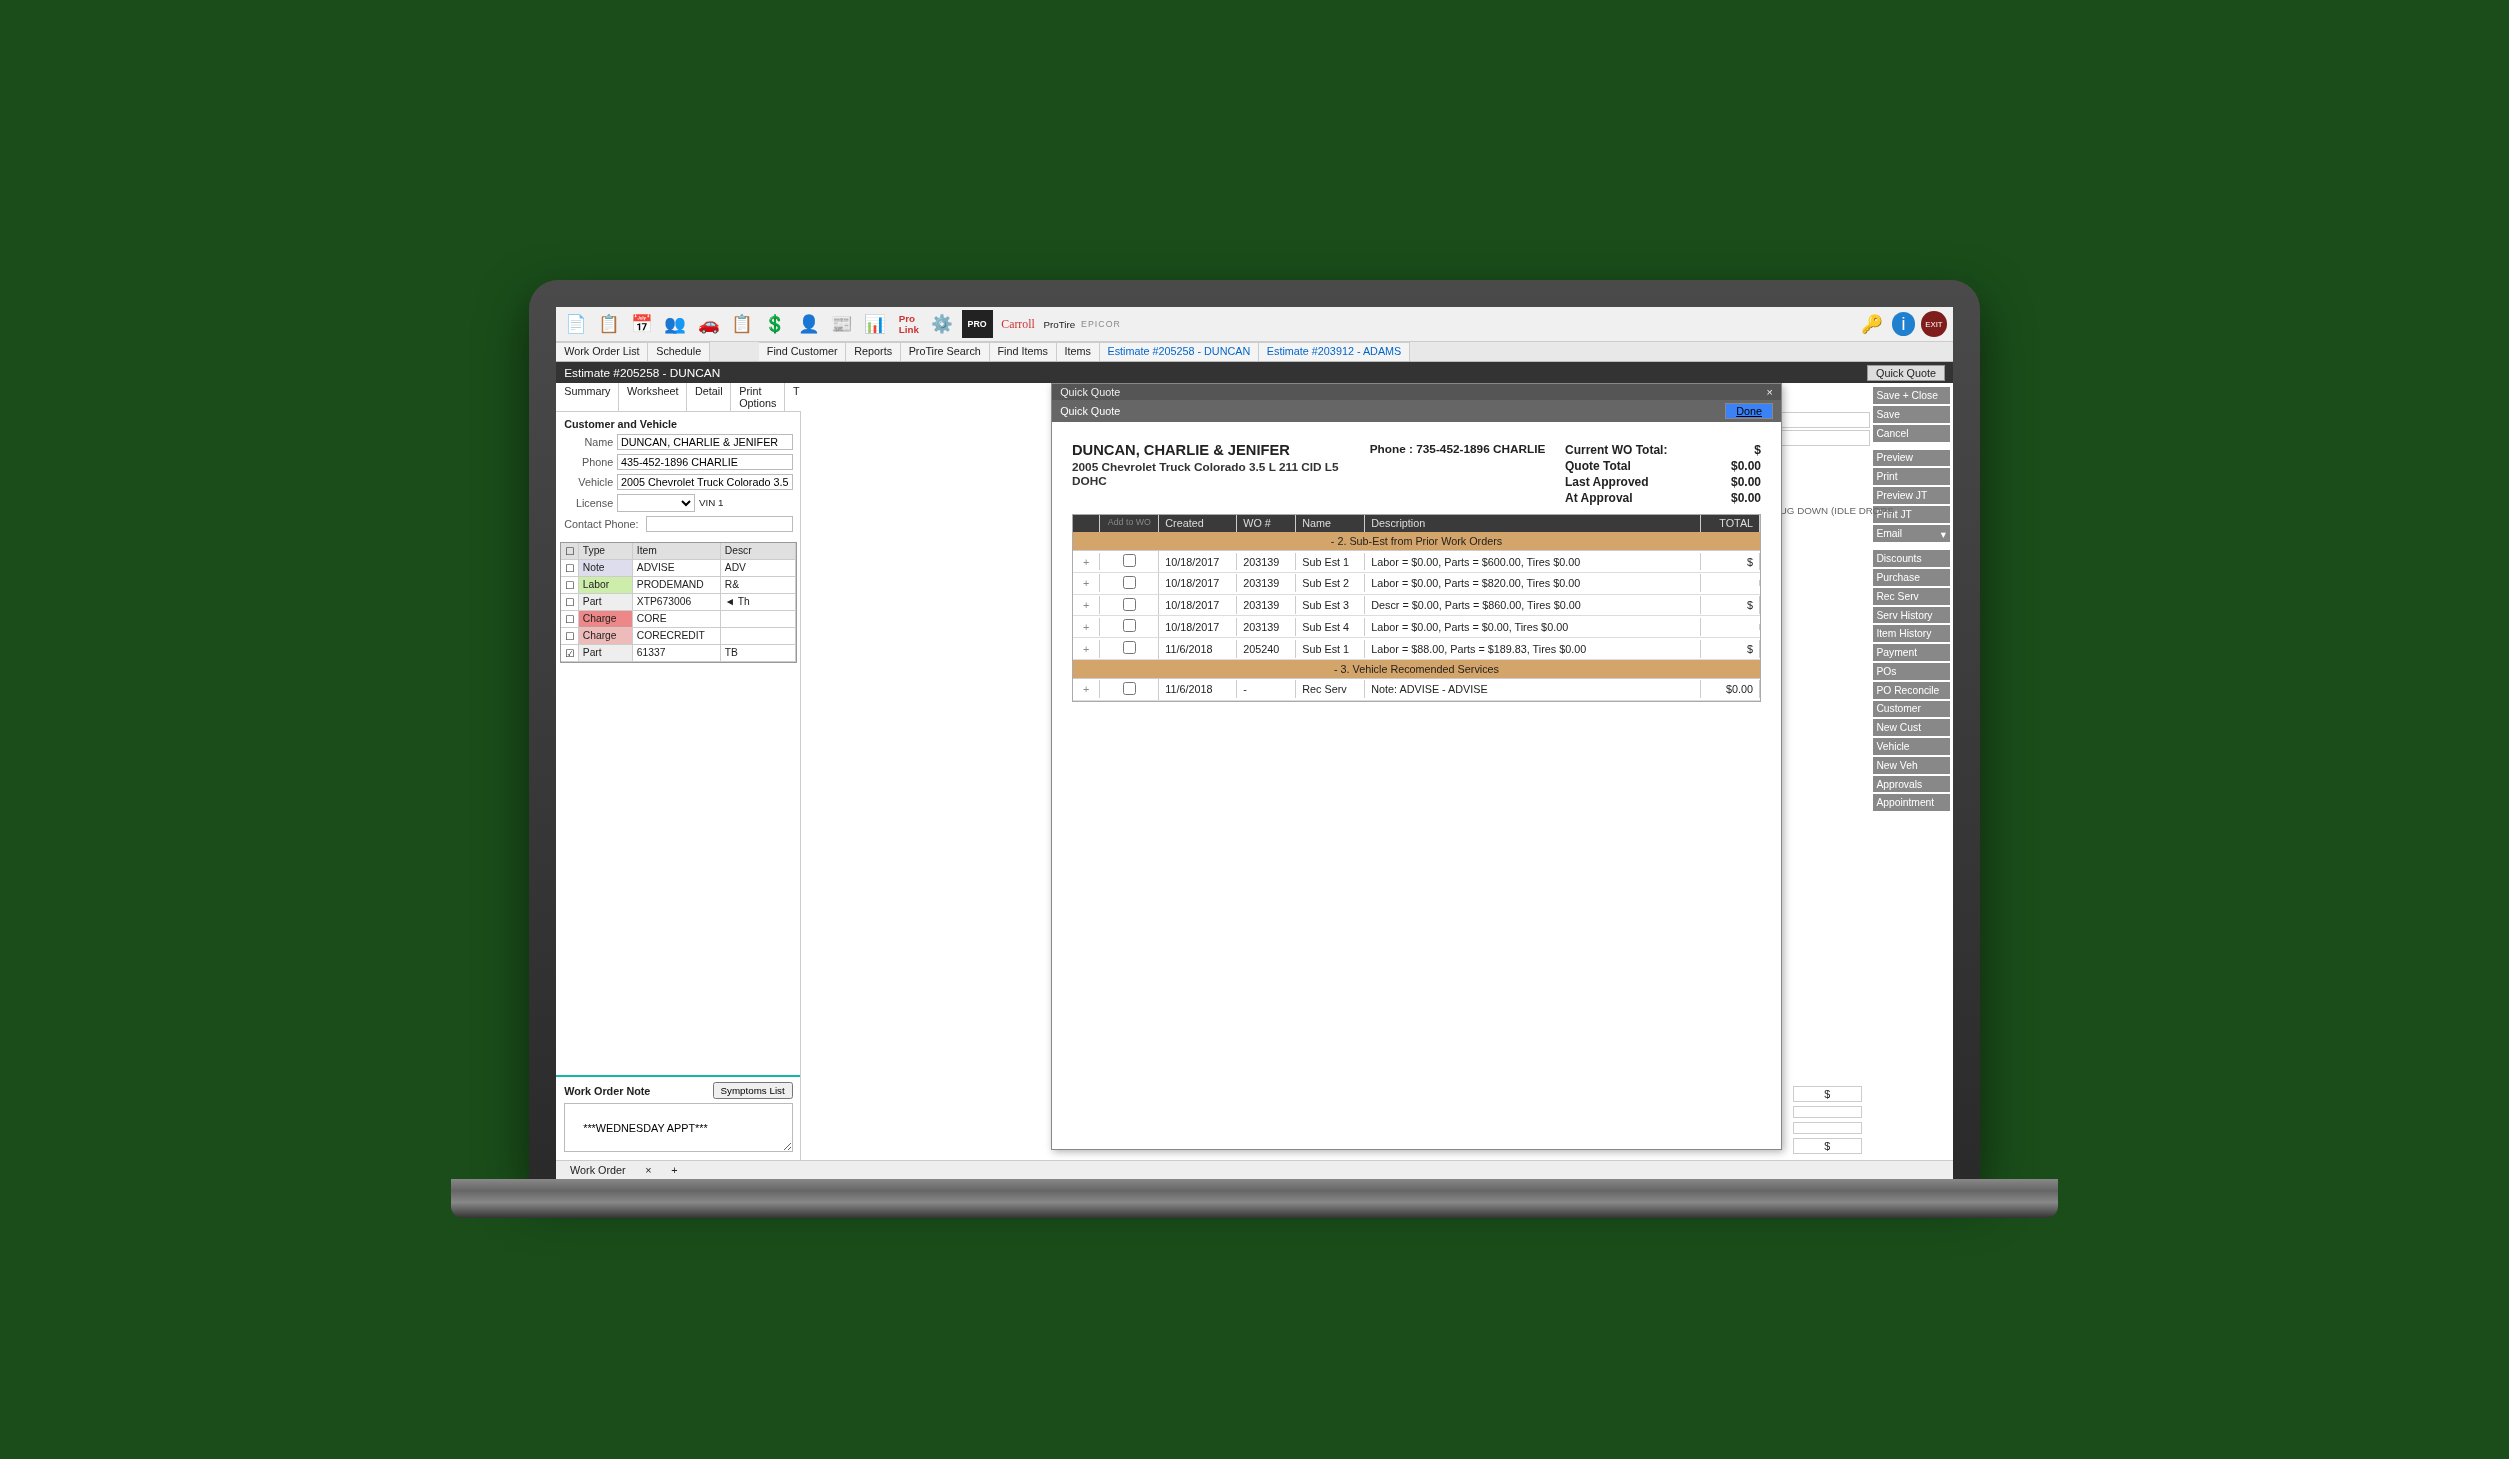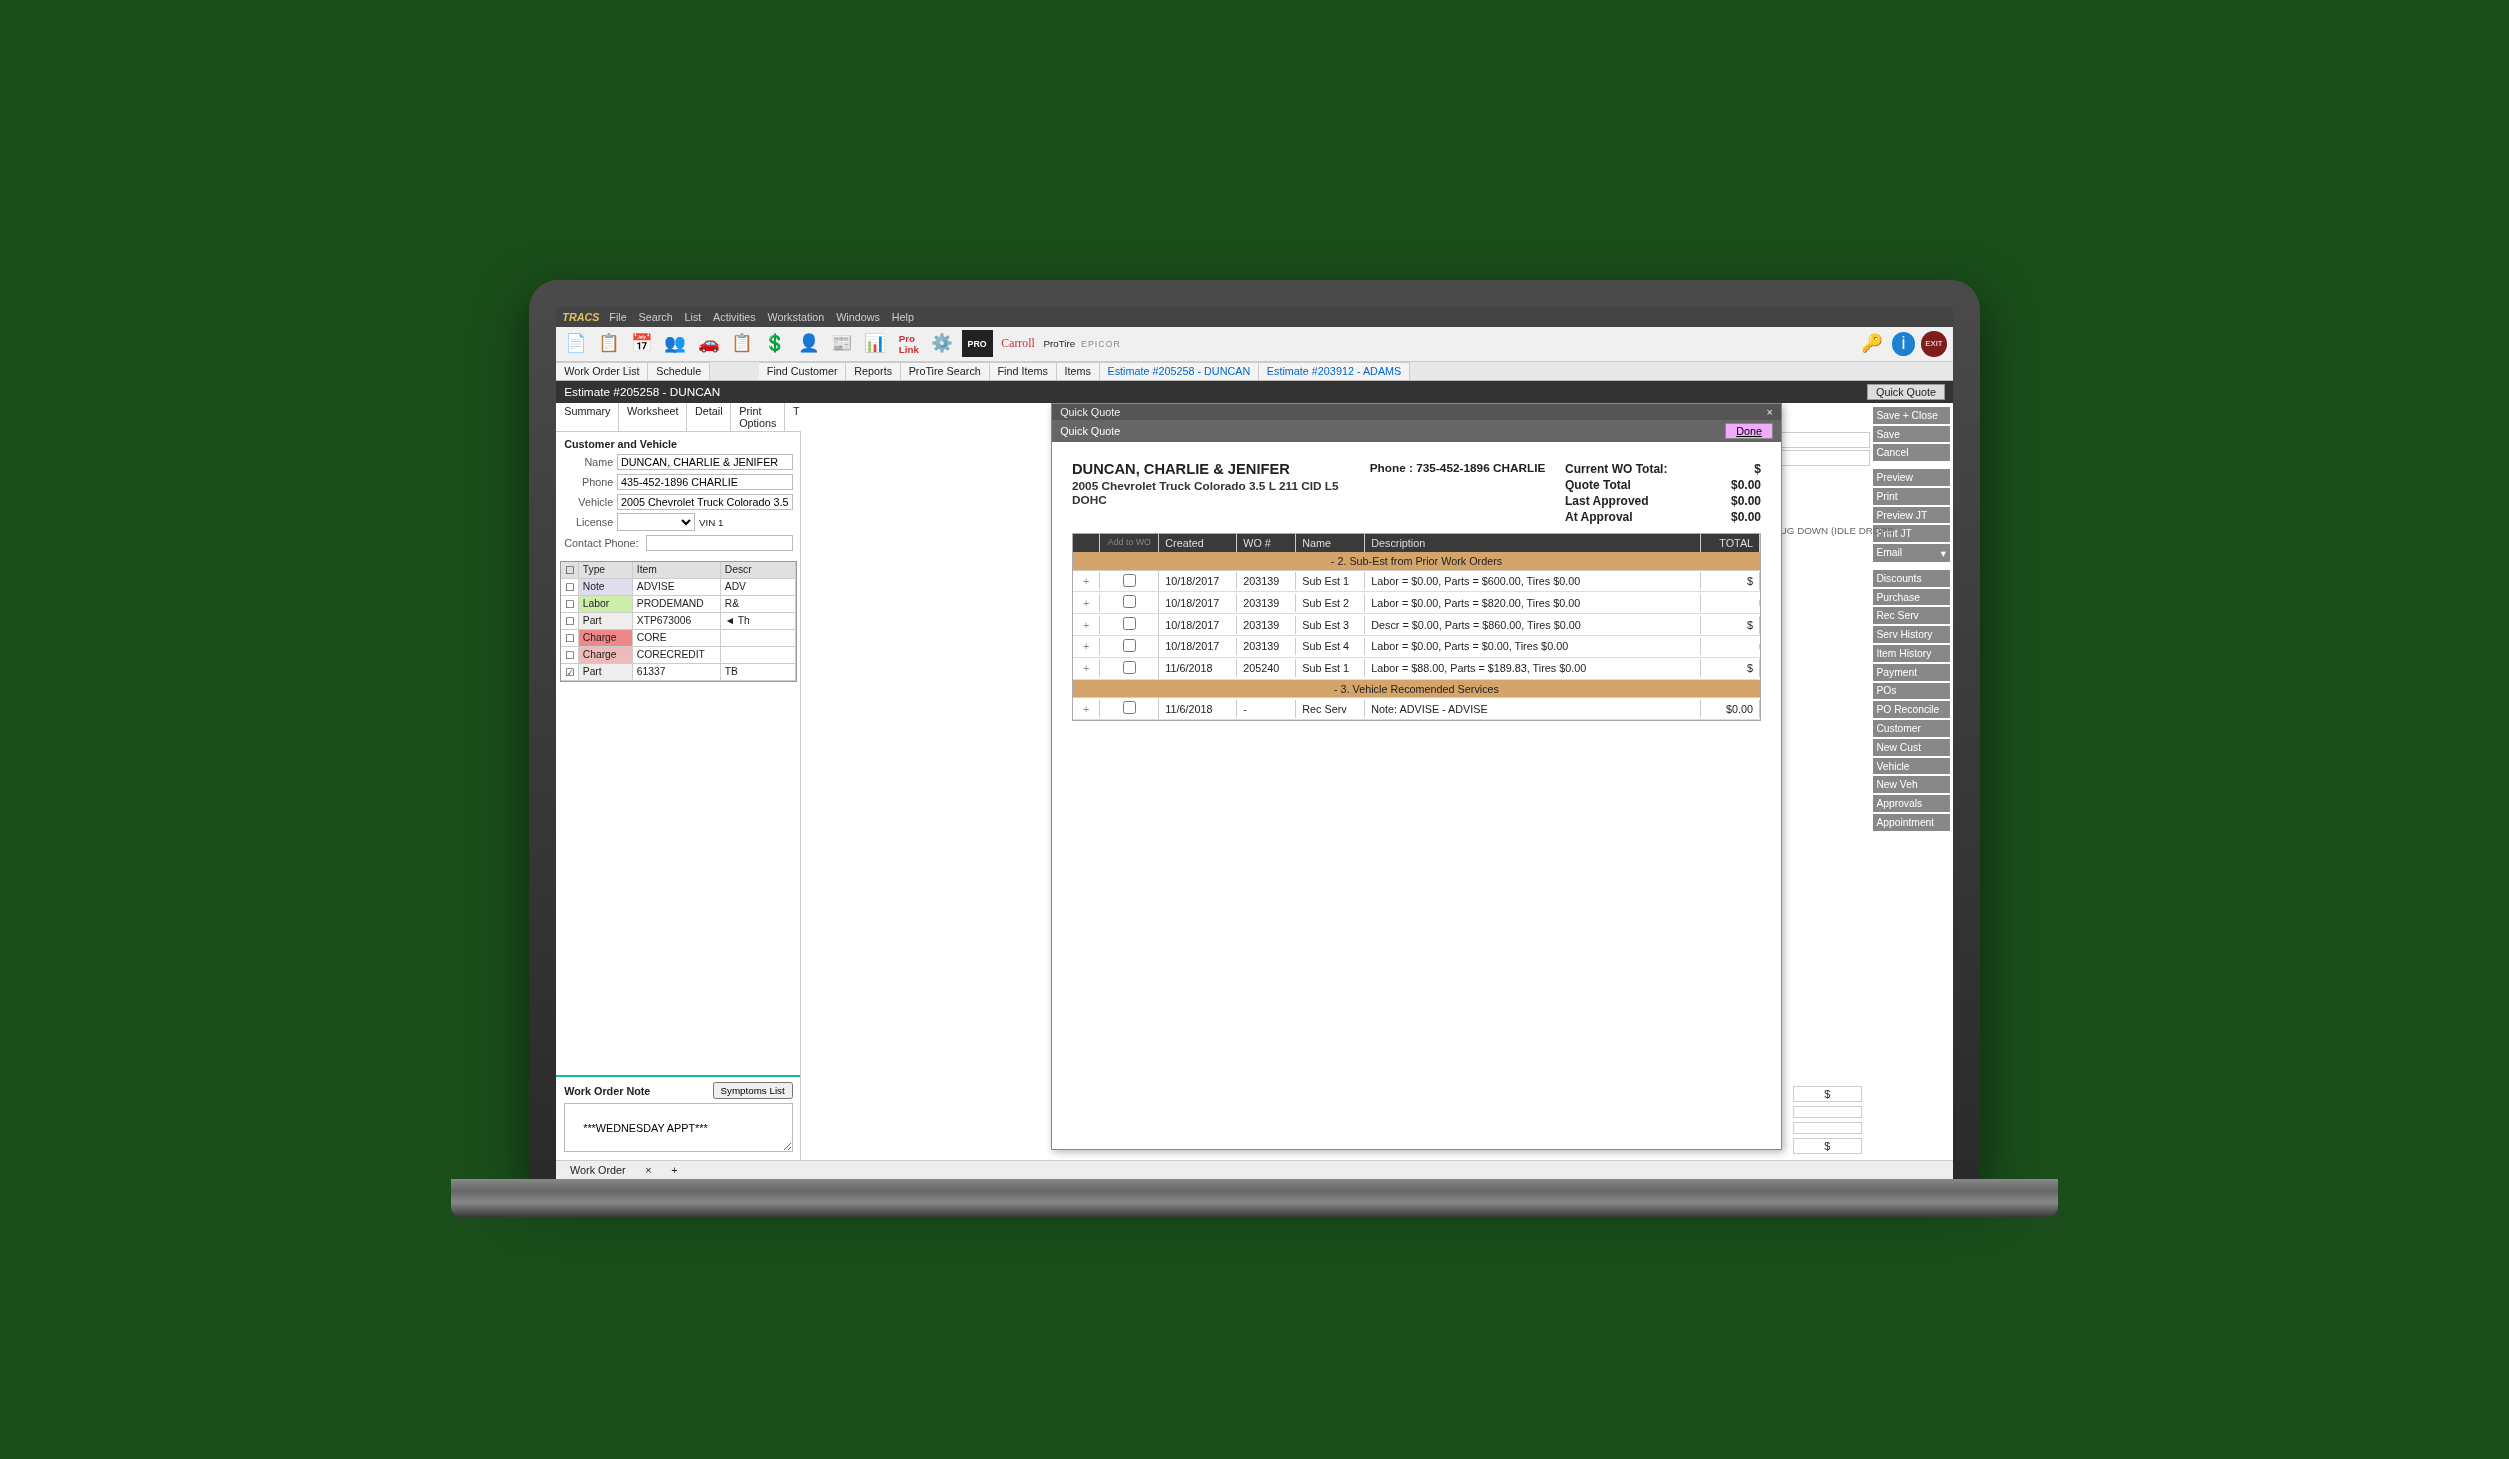--- a/index.html
+++ b/index.html
@@ -50,21 +50,21 @@
 .center-body { flex:1; position:relative; background:#fff; }
 .hidden-right { position:absolute; right:0; top:29px; width:157px; font-size:10.3px; color:#666; }
 .hidden-right .line { border:1px solid #ccc; padding:1px 3.9px; margin-bottom:2px; }
 .totals-box { position:absolute; right:0; bottom:0; width:172px; padding:3.9px 7.8px; }
 .totals-box .trow { display:flex; justify-content:space-between; padding:2px 0; }
 .totals-box .trow .val { border:1px solid #ccc; min-width:69px; text-align:center; padding:1px; }
 .modal { position:absolute; left:250px; top:0; right:88px; bottom:9.8px; background:#fff; border:1px solid #888; box-shadow:2px 2px 7.8px rgba(0,0,0,.3); display:flex; flex-direction:column; }
 .modal .mtitle { background:#555; color:#eee; font-size:10.8px; padding:2px 7.8px; display:flex; }
 .modal .mtitle .x { margin-left:auto; cursor:pointer; }
 .modal .mhdr2 { background:#666; color:#fff; padding:2.9px 7.8px; display:flex; align-items:center; }
-.modal .mhdr2 button { margin-left:auto; background:#f0abfc; border:1px solid #888; padding:1px 9.8px; font-size:10.8px; cursor:pointer;text-decoration:underline; }
+.modal .mhdr2 button { margin-left:auto; background:#3b82f6; border:1px solid #888; padding:1px 9.8px; font-size:10.8px; cursor:pointer;text-decoration:underline; }
 .modal .mtop { display:flex; padding:19.6px 19.6px 7.8px; gap:19.6px; }
 .modal .mtop .cust { flex:1; }
 .modal .mtop .cust h2 { font-size:14.7px; font-weight:bold; }
 .modal .mtop .cust .veh { font-size:11.8px; font-weight:bold; color:#333; margin-top:2px; }
 .modal .mtop .phone { text-align:right; font-size:11.8px; font-weight:bold; }
 .modal .mtop .totals { width:196px; font-size:11.8px; }
 .modal .mtop .totals .trow { display:flex; justify-content:space-between; padding:1px 0; }
 .modal .mtop .totals .trow b { font-size:12px; }
 .qgrid { margin:0 19.6px; border:1px solid #aaa; font-size:10.8px; }
 .qgrid .qhdr { display:flex; background:#3a3a3a; color:#ddd; }
@@ -78,32 +78,20 @@
 .modal .mfoot button { background:#888; color:#fff; border:0; padding:3.9px 9.8px; font-size:10.8px; display:block; margin-left:auto; cursor:pointer; }
 .bottom-tab { background:#eee; border-top:1px solid #ccc; padding:2px 7.8px; font-size:10.8px; display:flex; gap:7.8px; }
 .bottom-tab .bt { padding:1px 5.9px; cursor:pointer; }
 </style>
 </head>
 <body>
 
 <div class="laptop">
 <div class="screen">
 
-<div class="titlebar">
-  <span class="logo">TRACS</span>
-  <div class="menus" id="menus">
-          <span style="cursor: pointer;">File</span>
-          <span style="cursor: pointer;">Search</span>
-          <span style="cursor: pointer;">List</span>
-          <span style="cursor: pointer;">Activities</span>
-          <span style="cursor: pointer;">Workstation</span>
-          <span style="cursor: pointer;">Windows</span>
-          <span style="cursor: pointer;">Help</span>
-        </div>
-</div>
 
 <div class="toolbar">
   <span class="ico">📄</span>
   <span class="ico">📋</span>
   <span class="ico">📅</span>
   <span class="ico">👥</span>
   <span class="ico">🚗</span>
   <span class="ico">📋</span>
   <span class="ico">💲</span>
   <span class="ico">👤</span>

